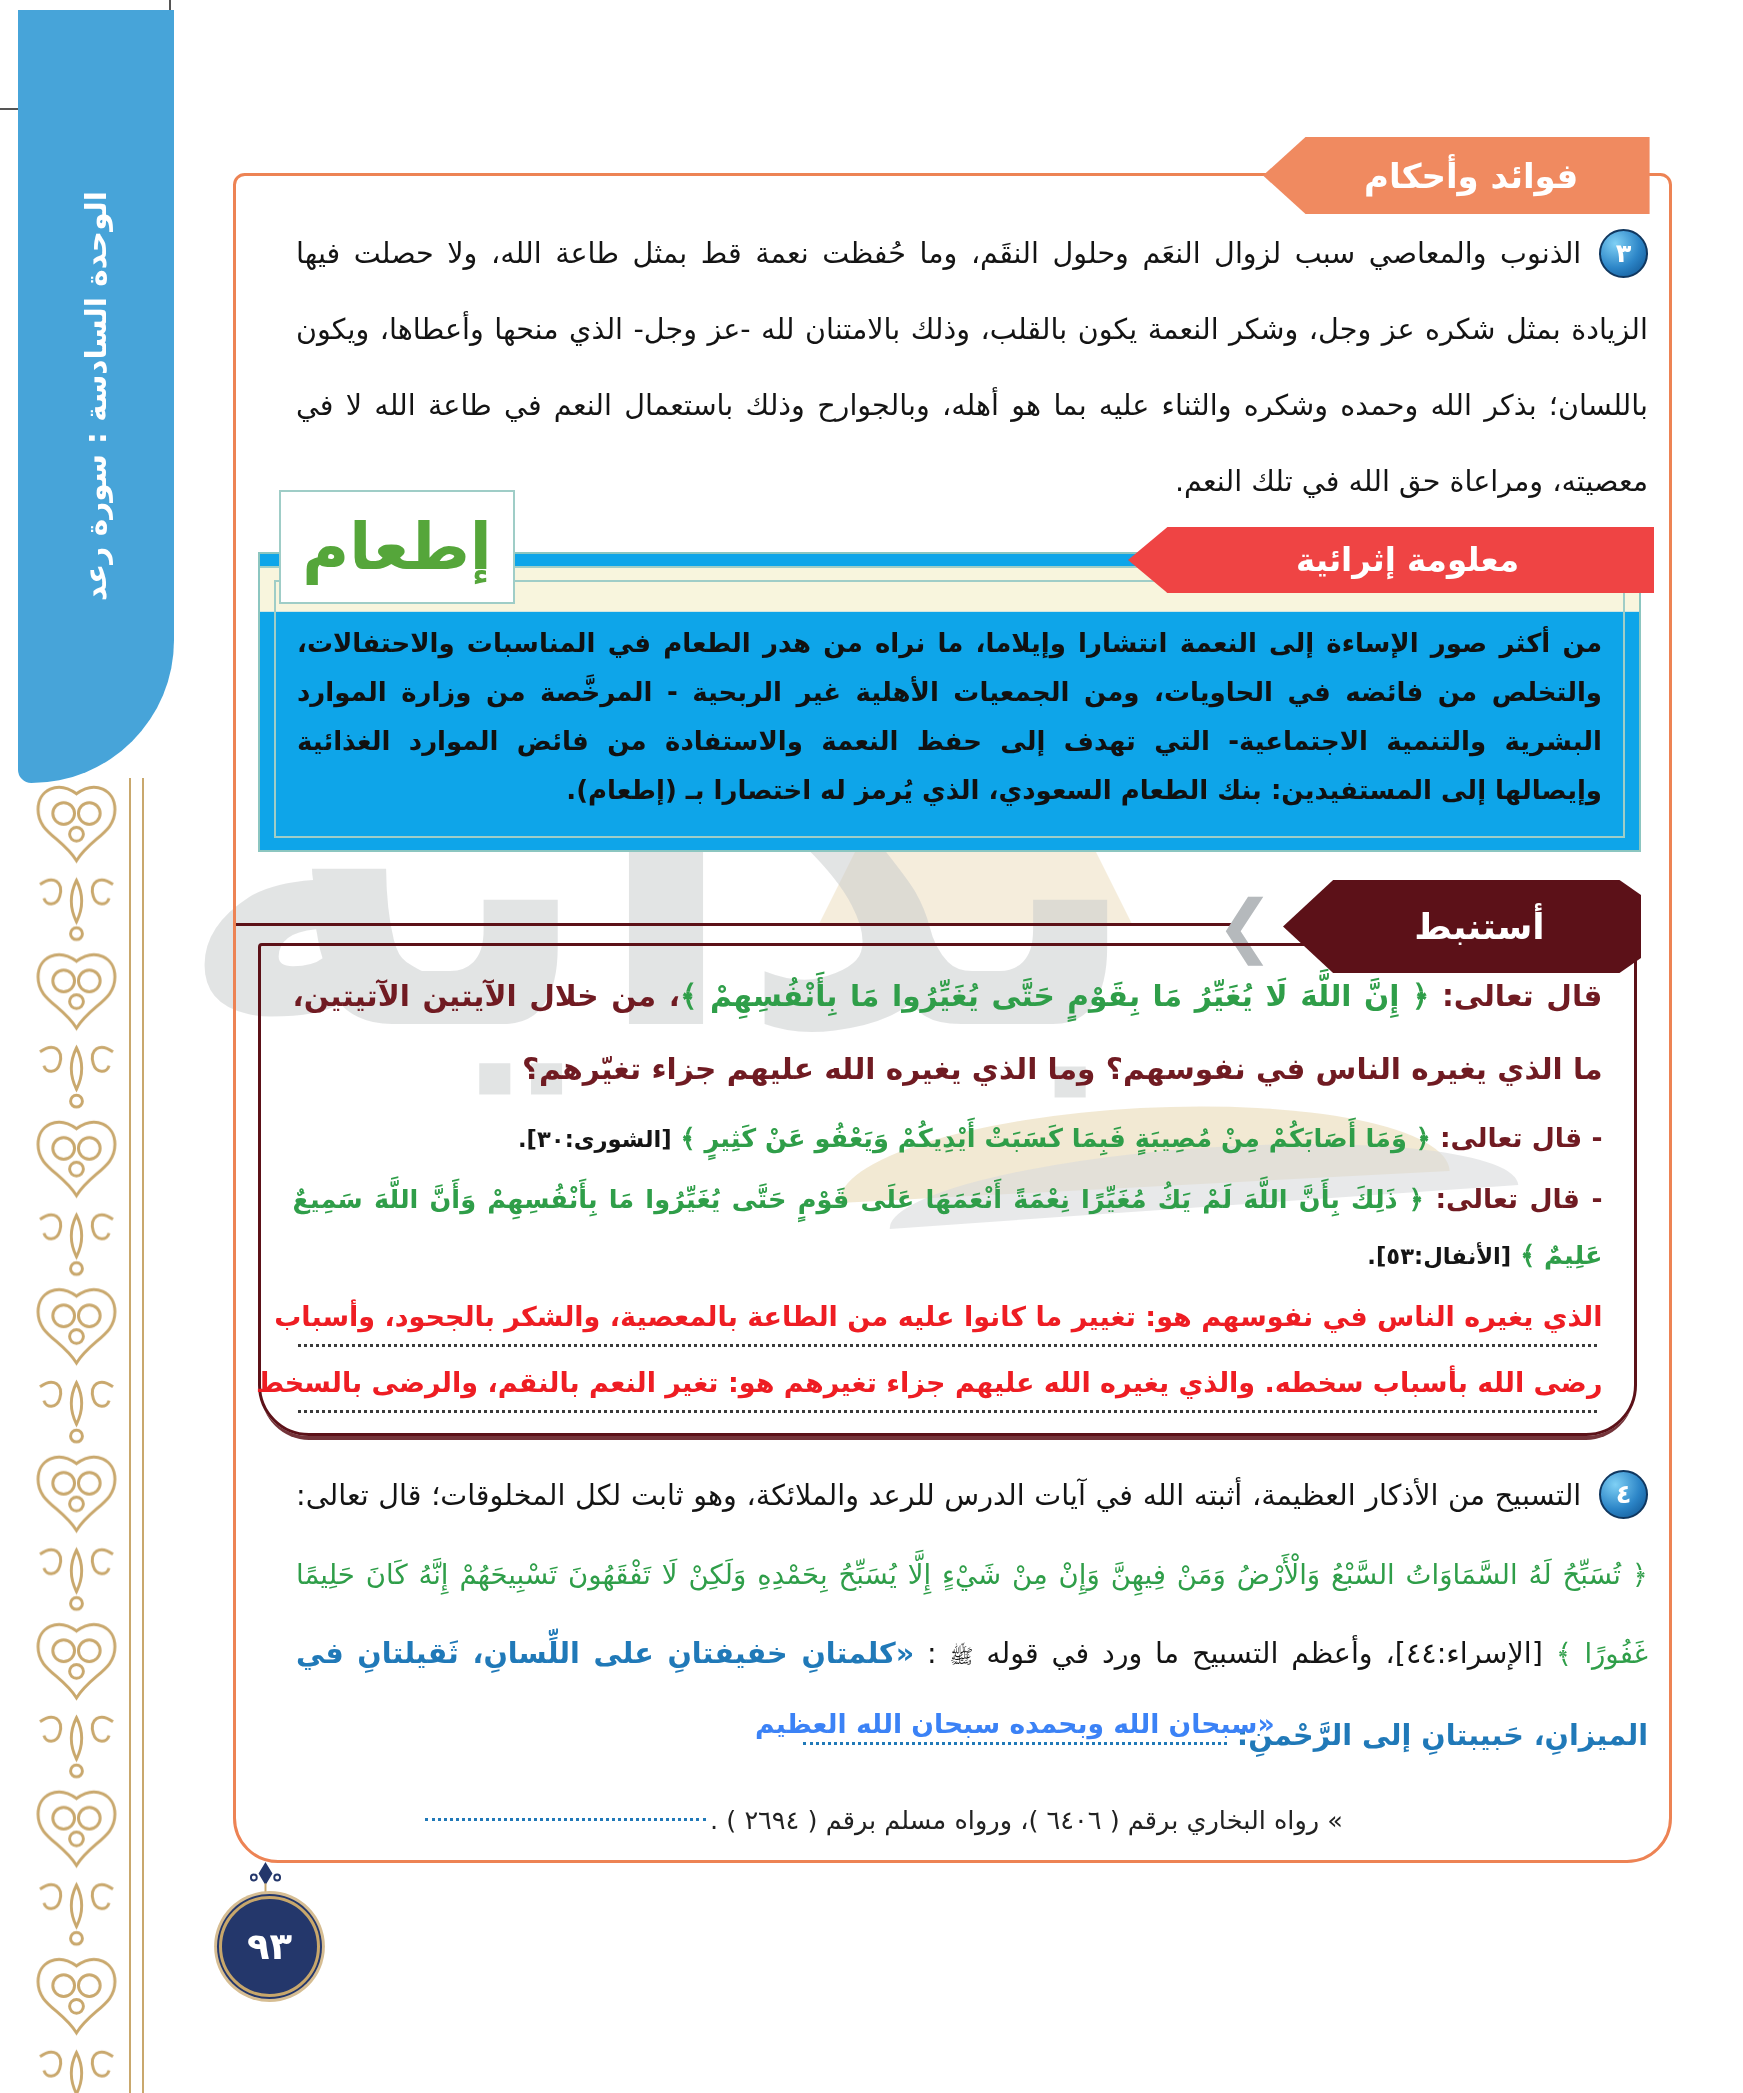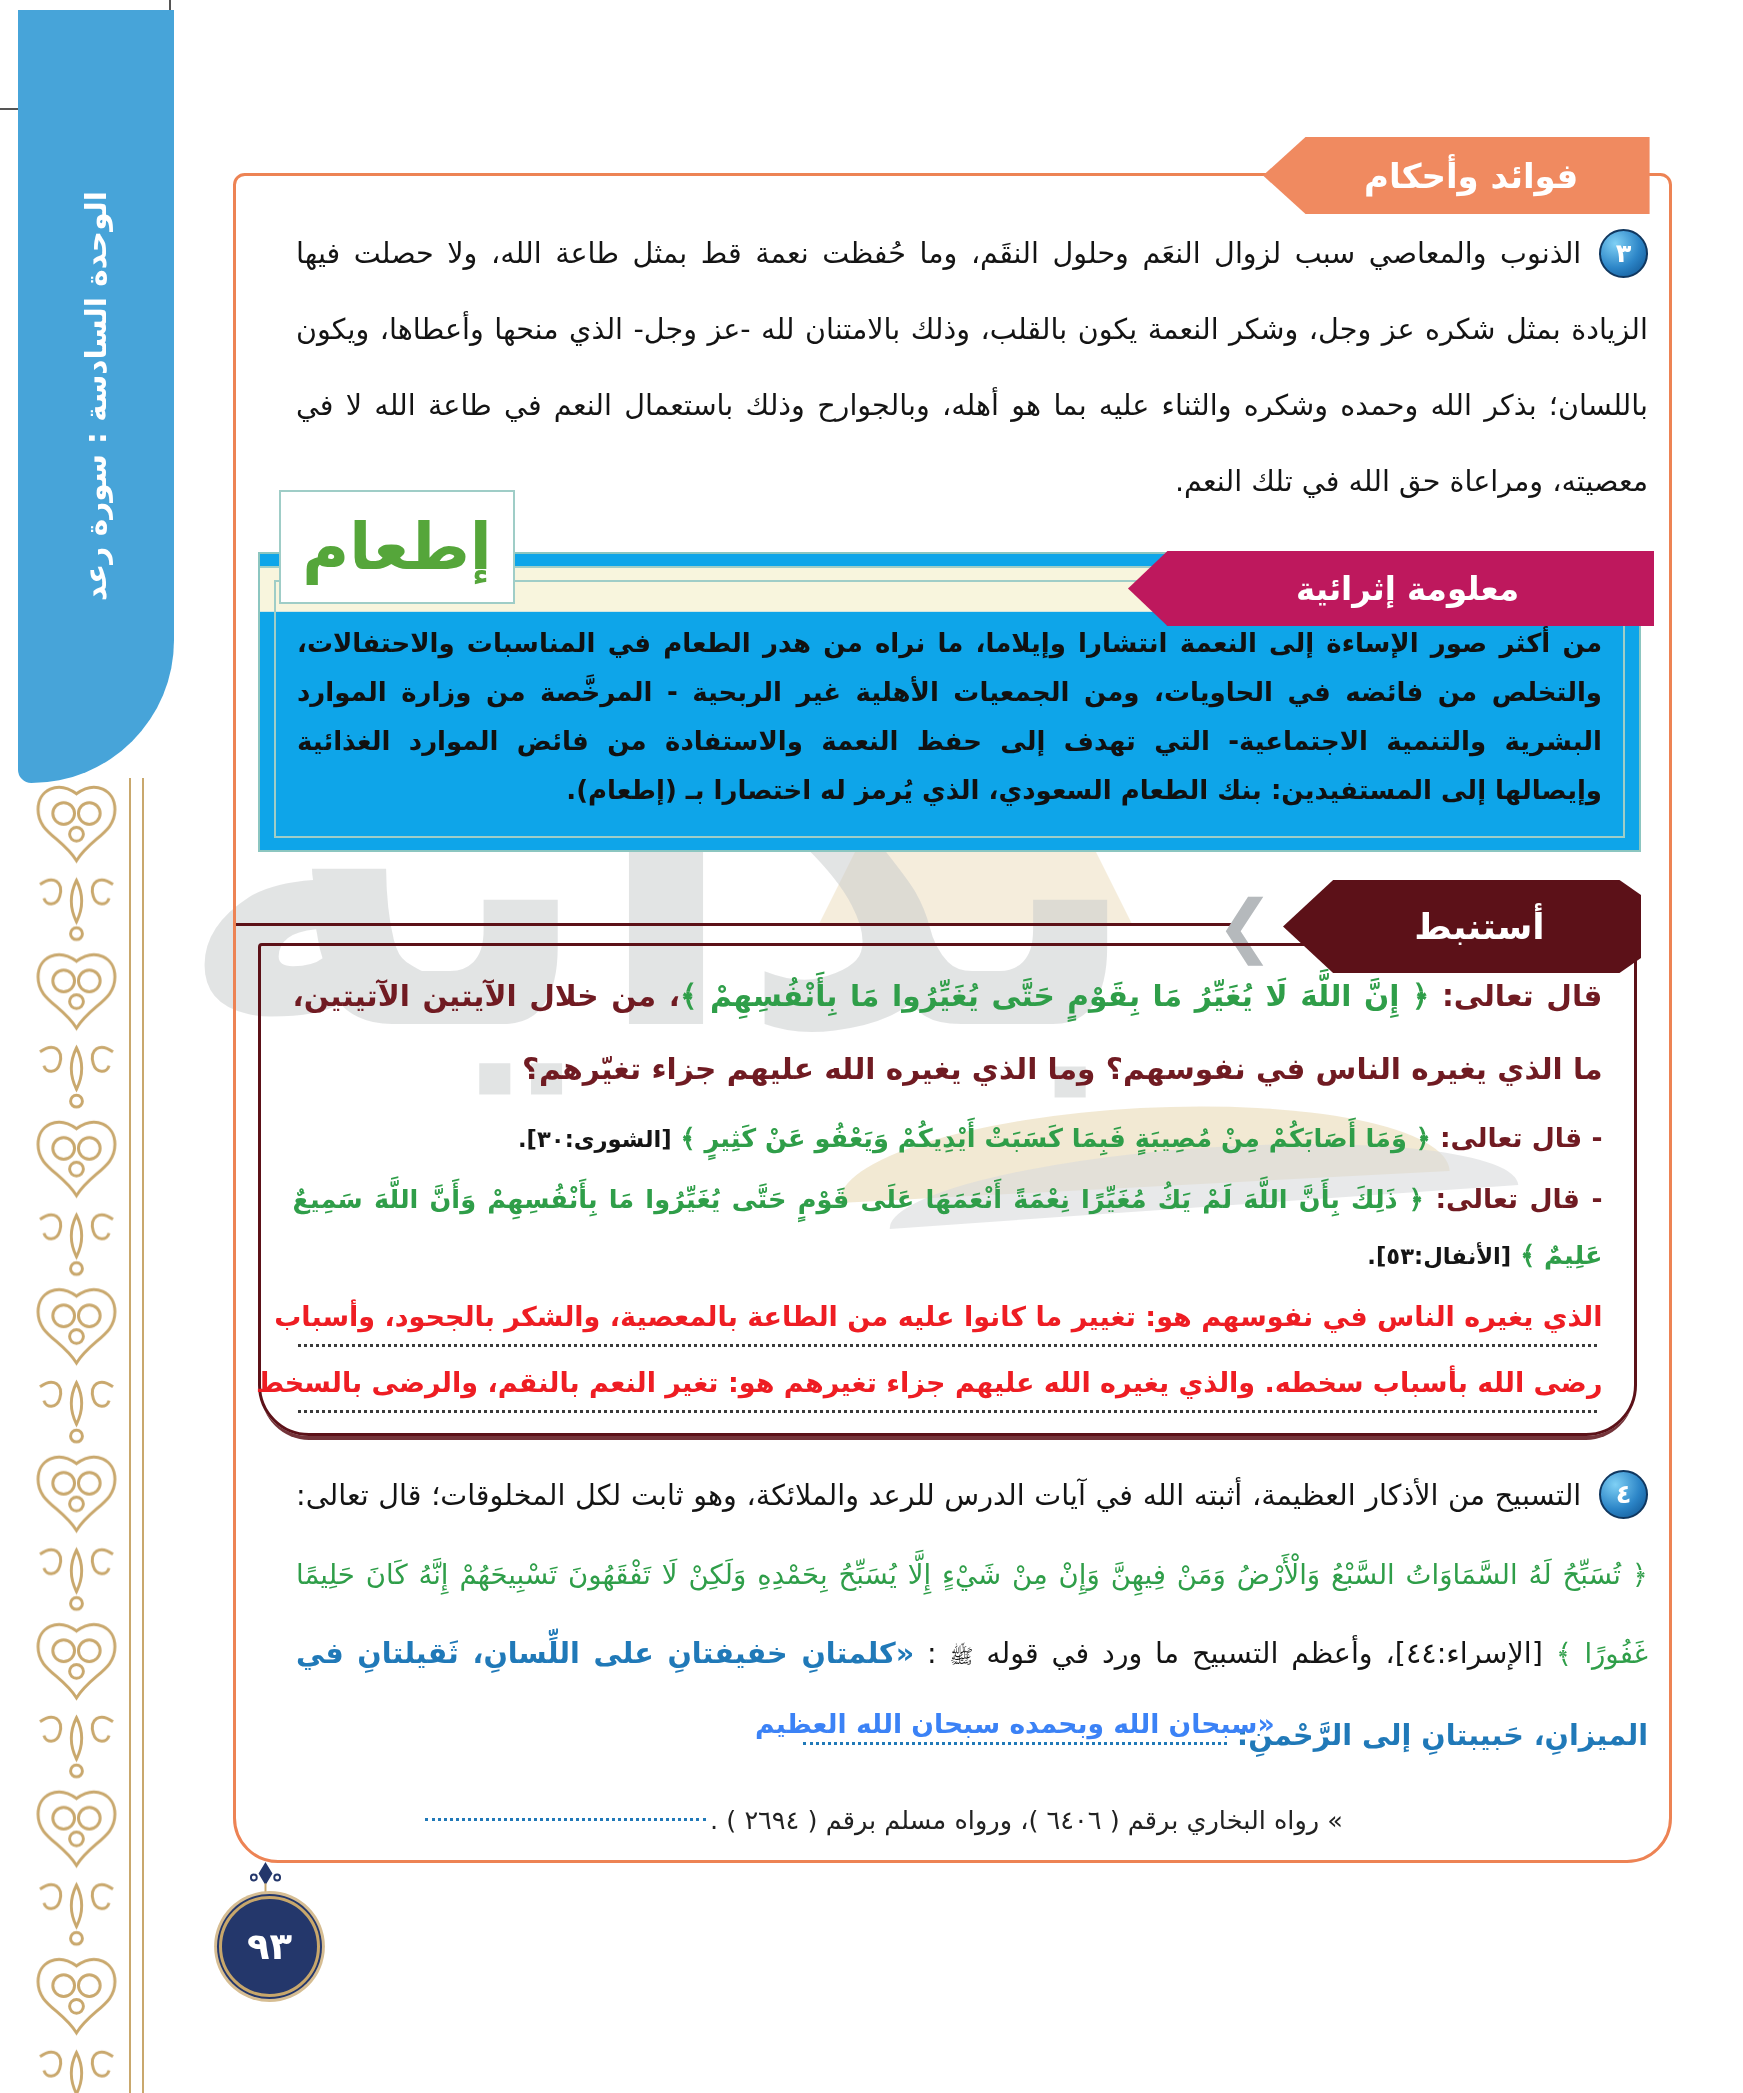--- a/index.html
+++ b/index.html
@@ -36,23 +36,23 @@
     background:#d9dbdc;border-radius:100% 100% 0 0/200% 200% 0 0;opacity:.6;z-index:1;
     transform:rotate(-4deg);}
   
   .frame{position:absolute;left:233px;top:173px;width:1433px;height:1684px;
     border:3px solid #ed8354;border-radius:11.8px 11.8px 45px 45px;z-index:2;}
   
   .badge{position:absolute;display:flex;align-items:center;justify-content:center;
     color:#fff;font-weight:bold;z-index:4;}
   .badge-benefits{left:1263px;top:137px;width:357px;height:77px;background:#f08a60;
     font-size:34px;clip-path:polygon(0 50%,11% 0,100% 0,100% 100%,11% 100%);padding-left:29.6px;}
-  .badge-enrich{left:1128px;top:527px;width:493px;height:75px;background:#be185d;
+  .badge-enrich{left:1128px;top:527px;width:493px;height:66px;background:#ef4444;
     font-size:32.5px;clip-path:polygon(0 50%,7.5% 0,100% 0,100% 100%,7.5% 100%);padding-left:33px;
-    box-shadow:2px 3px 3.9px rgba(0,0,0,.25);margin-top:24px;}
+    box-shadow:2px 3px 3.9px rgba(0,0,0,.25);}
   .badge-istinbat{left:1283px;top:880px;width:323px;height:93px;background:#5c1118;
     font-size:36px;clip-path:polygon(0 50%,14% 0,94% 0,100% 16%,100% 84%,94% 100%,14% 100%);
     padding-left:35px;}
   .istinbat-chevron{position:absolute;left:1216px;top:879px;font-size:69px;line-height:93px;
     color:#b5b9bc;z-index:3;font-weight:bold;}
   .istinbat-line{position:absolute;left:236px;top:923px;width:997px;
     border-top:3px solid #5c1118;z-index:3;}
   
   .para{position:absolute;direction:rtl;text-align:justify;color:#141414;z-index:3;}
   .num-circle{

